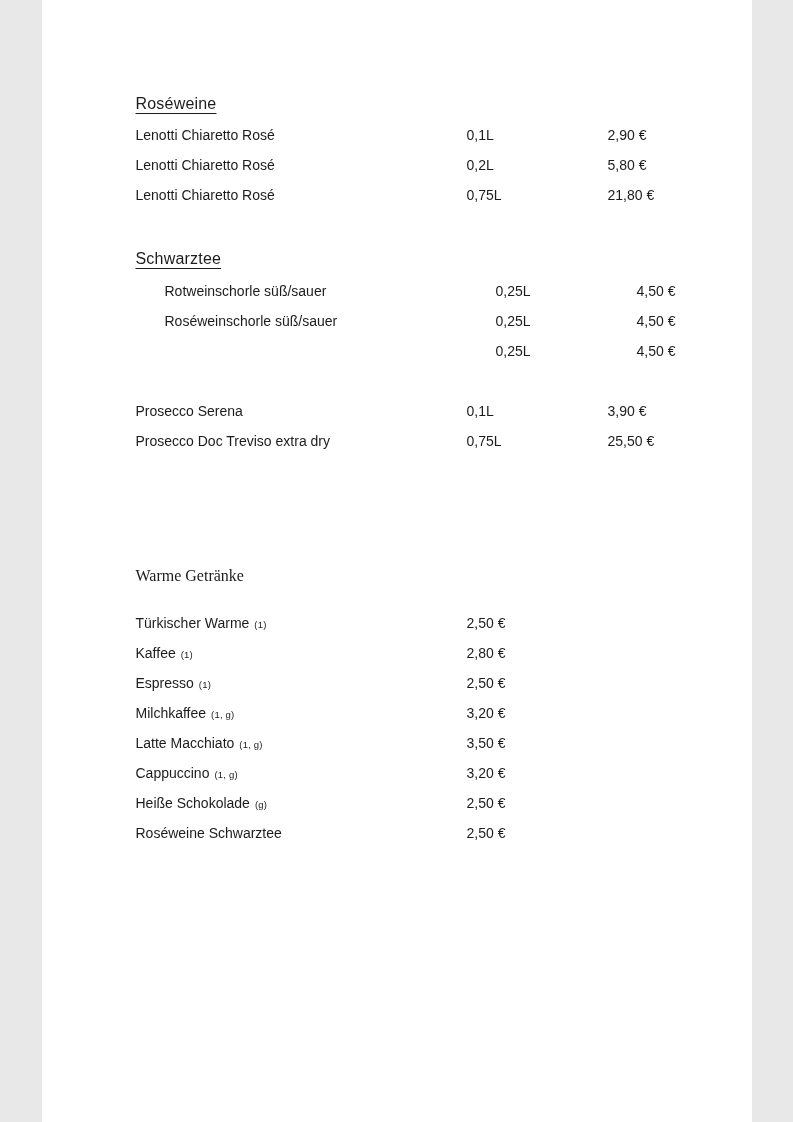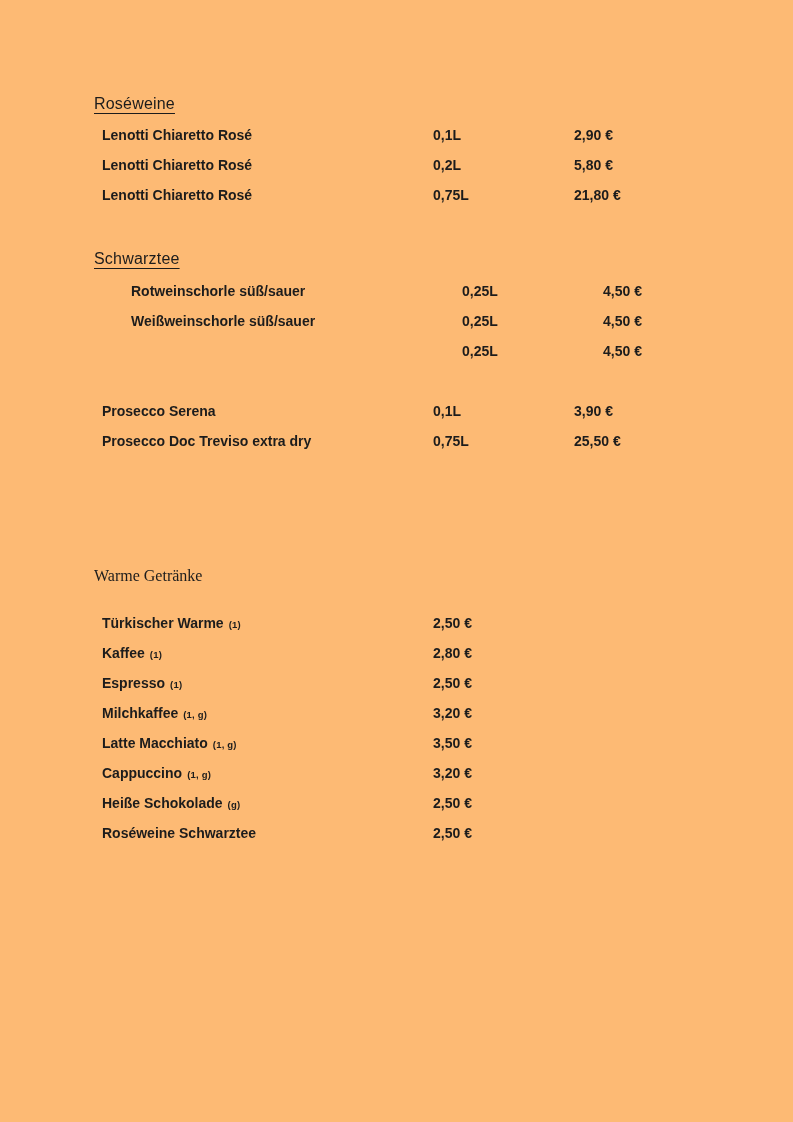--- a/index.html
+++ b/index.html
@@ -1,37 +1,37 @@
 <!DOCTYPE html>
 <html><head>
 <meta charset="utf-8">
 <style>
   * { margin: 0; padding: 0; box-sizing: border-box; }
   html, body { background: #e8e8e8; }
   .page {
     position: relative;
-    width: 793px;
+    width: 710px;
     height: 1122px;
     margin: 0 auto;
-    background: #fdba74;
+    background: #ffffff;
     font-family: "Liberation Sans", sans-serif;
     color: #1c1c1c;
     overflow: hidden;
   }
   .section { position: absolute; left: 94px; right: 40px; }
   .section-heading {
     font-size: 16px;
     line-height: 20px;
     font-weight: 400;
     letter-spacing: 0.2px;
     text-decoration: underline;
     text-decoration-thickness: 1px;
     text-underline-offset: 4px;
   }
-  .rows { position: absolute; left: 102px; right: 40px; font-weight: bold; }
+  .rows { position: absolute; left: 94px; right: 40px; }
   .row { position: relative; height: 30px; line-height: 30px; font-size: 14px; }
   .row .name-wrap { position: absolute; left: 0; white-space: nowrap; }
   .row .size  { position: absolute; left: 331px; white-space: nowrap; }
   .row .price { position: absolute; left: 472px; white-space: nowrap; }
   .row .price-hot { position: absolute; left: 331px; white-space: nowrap; }
   .note { font-size: 9.5px; margin-left: 5px; letter-spacing: 0.2px; }
   .big-heading {
     position: absolute;
     left: 94px;
     font-family: Liberation Serif, serif;
@@ -77,21 +77,21 @@
   <div class="section" id="sec-schorle-heading">
     <div class="section-heading">Schwarztee</div>
   </div>
   <div class="rows" id="sec-schorle-rows">
     <div class="row">
       <span class="name-wrap"><span>Rotweinschorle süß/sauer</span></span>
       <span class="size">0,25L</span>
       <span class="price">4,50 €</span>
     </div>
     <div class="row">
-      <span class="name-wrap"><span>Weißweinschorle süß/sauer</span></span>
+      <span class="name-wrap"><span>Roséweinschorle süß/sauer</span></span>
       <span class="size">0,25L</span>
       <span class="price">4,50 €</span>
     </div>
     <div class="row">
       <span class="size">0,25L</span>
       <span class="price">4,50 €</span>
     </div>
   </div>
 
   <div class="rows" id="sec-prosecco-rows">

